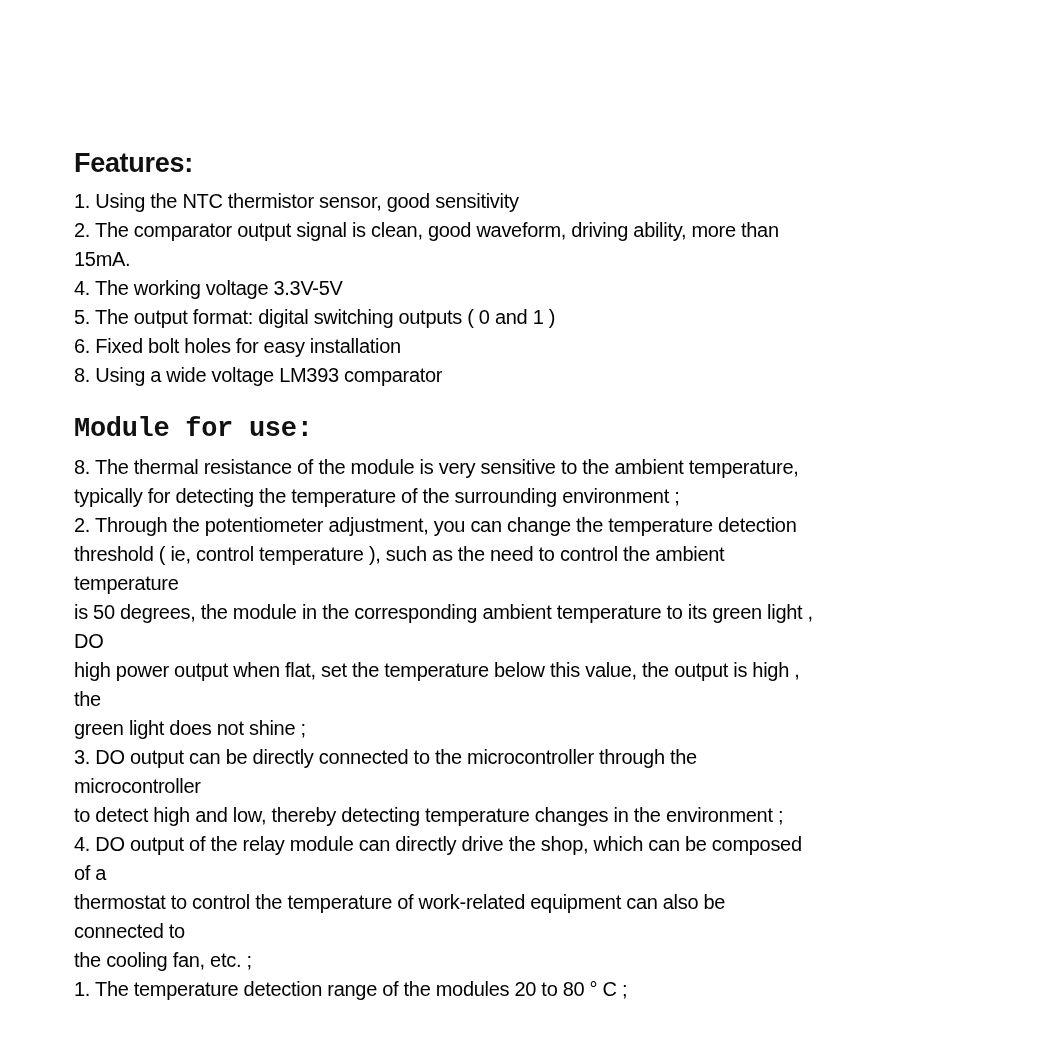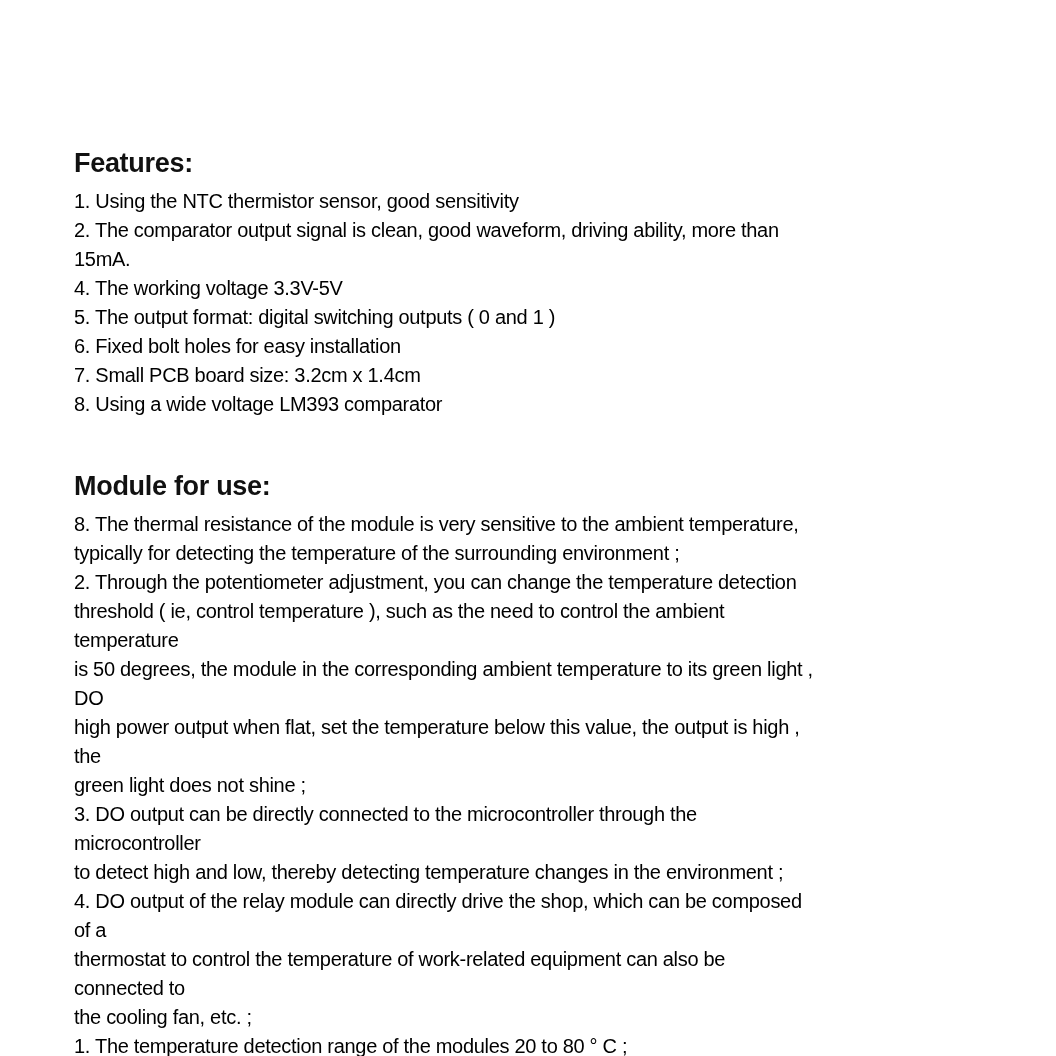--- a/index.html
+++ b/index.html
@@ -23,21 +23,22 @@
   }
   .section-heading {
     margin: 0 0 7px 0;
     font-size: 27px;
     line-height: 34px;
     font-weight: bold;
     letter-spacing: -0.3px;
     color: #111111;
   }
   .section-heading.second {
-    margin-top: 50px;
+    margin-top: 22px;
+    font-family: Liberation Mono, monospace;
   }
   .item-list {
     margin: 0;
     padding: 0;
   }
   .list-item {
     font-size: 20px;
     line-height: 29px;
     letter-spacing: -0.3px;
     white-space: pre-line;
@@ -50,21 +51,20 @@
 <div class="page">
 
   <div class="features-section">
     <h1 class="section-heading">Features:</h1>
     <div class="item-list">
       <div class="list-item">1. Using the NTC thermistor sensor, good sensitivity</div>
       <div class="list-item">2. The comparator output signal is clean, good waveform, driving ability, more than 15mA.</div>
       <div class="list-item">4. The working voltage 3.3V-5V</div>
       <div class="list-item">5. The output format: digital switching outputs ( 0 and 1 )</div>
       <div class="list-item">6. Fixed bolt holes for easy installation</div>
-      <div class="list-item">7. Small PCB board size: 3.2cm x 1.4cm</div>
       <div class="list-item">8. Using a wide voltage LM393 comparator</div>
     </div>
   </div>
 
   <div class="module-section">
     <h1 class="section-heading second">Module for use:</h1>
     <div class="item-list">
       <div class="list-item">8. The thermal resistance of the module is very sensitive to the ambient temperature,
 typically for detecting the temperature of the surrounding environment ;</div>
       <div class="list-item">2. Through the potentiometer adjustment, you can change the temperature detection

